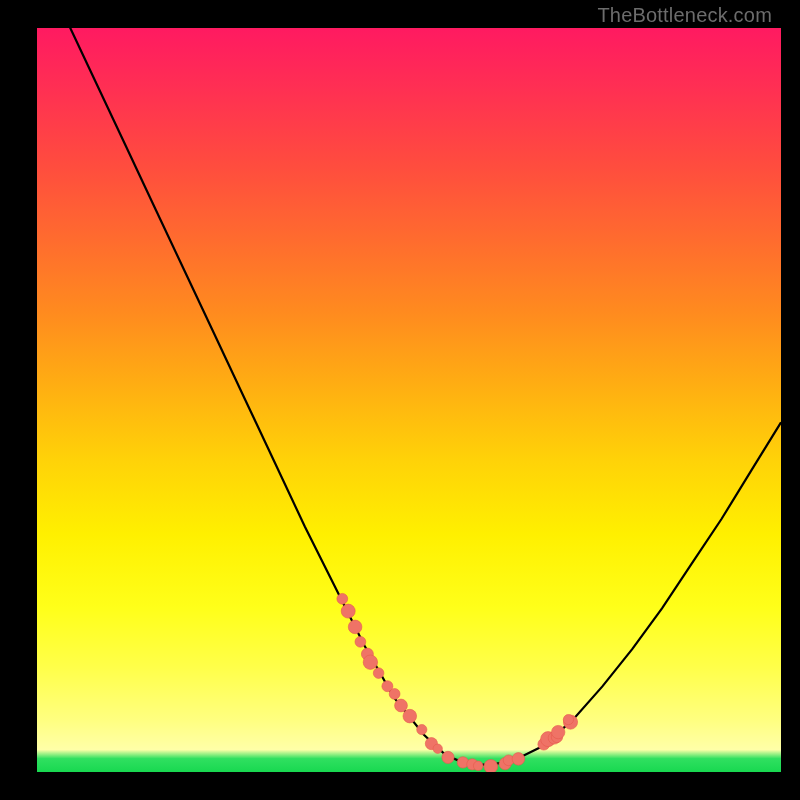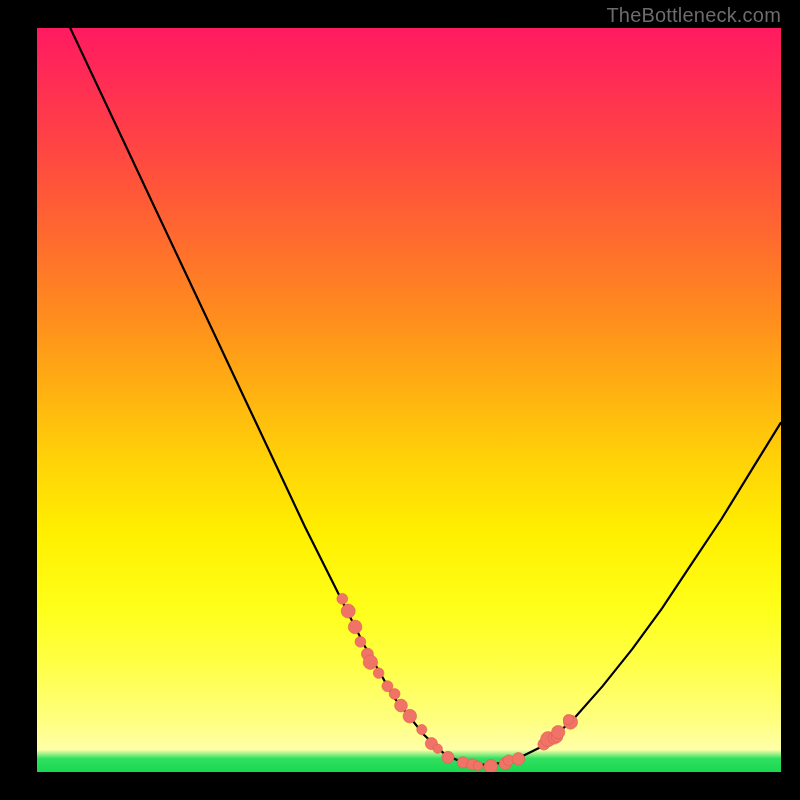--- a/index.html
+++ b/index.html
@@ -38,21 +38,21 @@
       #ffff1a 78%,
       #ffff4a 86%,
       #ffff80 93%,
       #ffffa8 97%,
       #30e060 98.2%,
       #18d850 100%);
   }
   .watermark {
     position: absolute;
     top: 4px;
-    right: 19px;
+    right: 28px;
     color: #6c6c6c;
     font-size: 20px;
     font-weight: 500;
     letter-spacing: 0.2px;
   }
   svg.curve {
     position: absolute;
     left: 0;
     top: 0;
     width: 744px;

